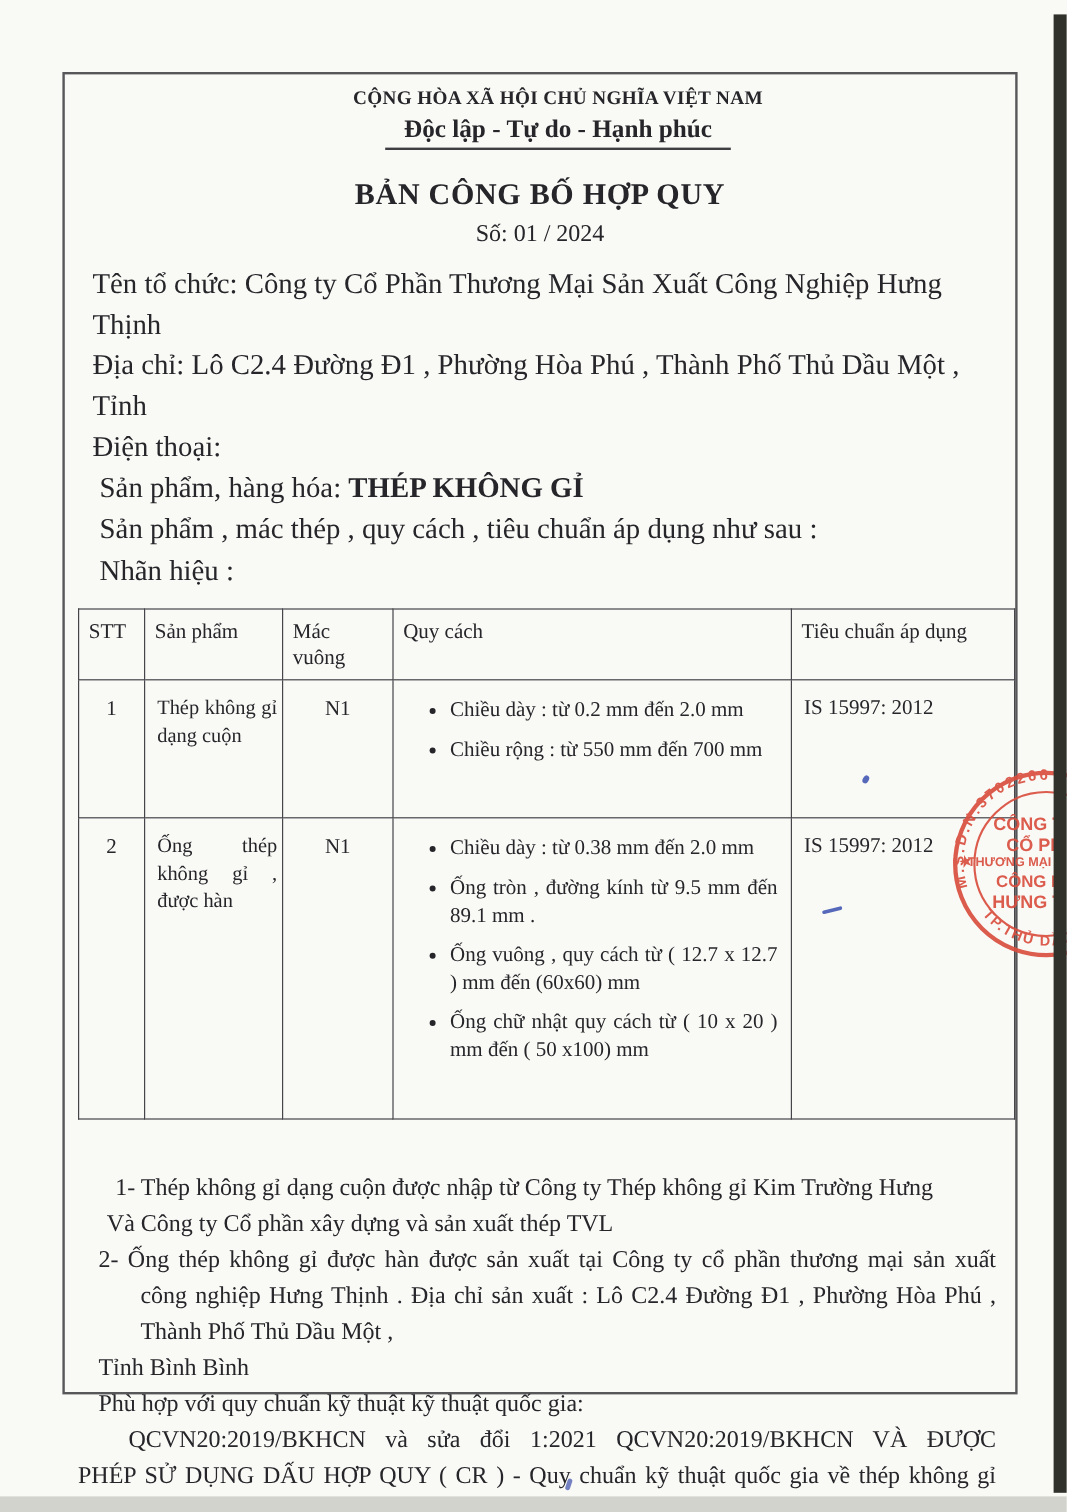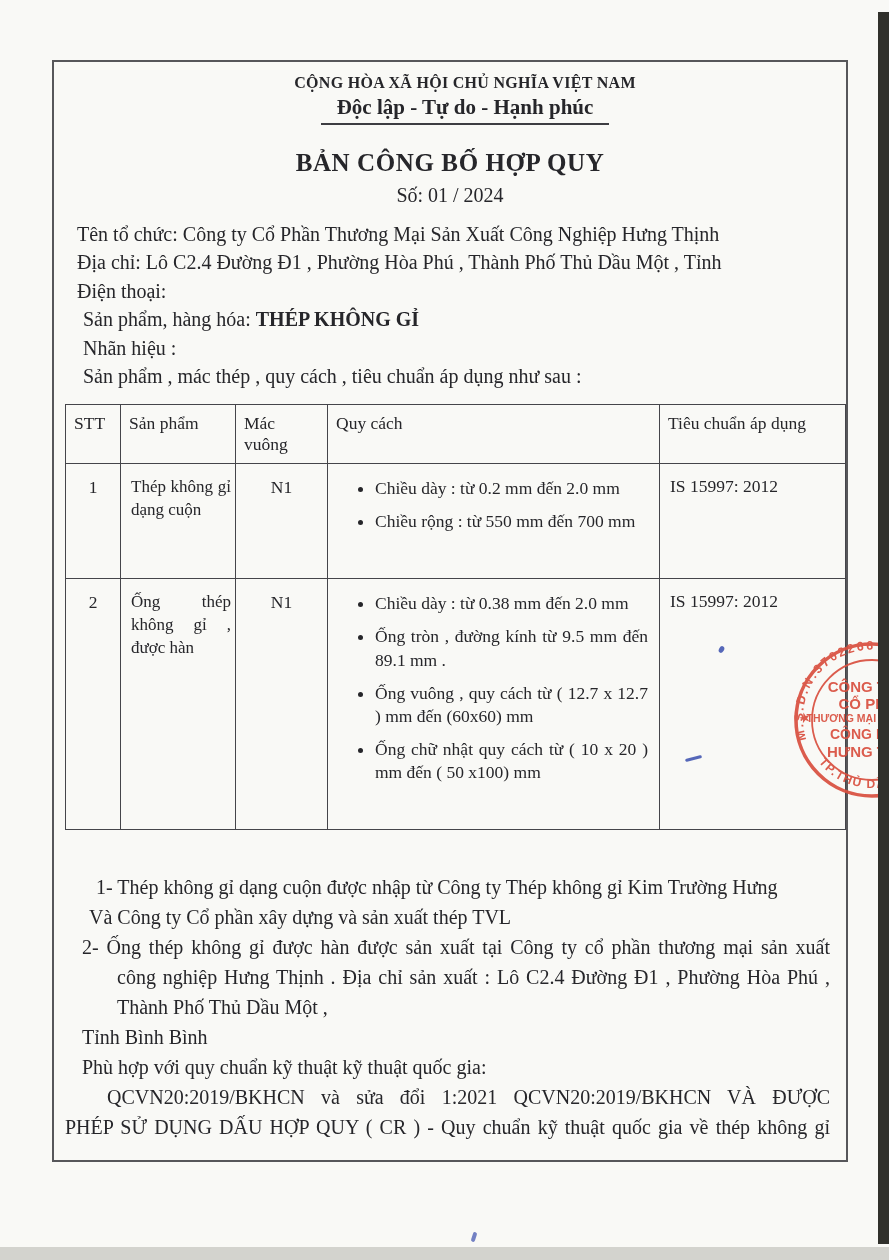--- a/index.html
+++ b/index.html
@@ -21,21 +21,21 @@
     position:absolute;left:52px;top:60px;width:792px;height:1098px;
     border:2px solid #57575a;background:transparent;z-index:2;
   }
   .header{text-align:center;padding-top:12px;}
   .national{font-size:16px;font-weight:bold;letter-spacing:.3px;margin-left:30px;}
   .motto-wrap{margin-left:30px;margin-top:3px;}
   .motto{display:inline-block;font-size:21px;font-weight:bold;padding:0 16px 3px;border-bottom:2px solid #3d3d42;}
   .doc-title{margin-top:24px;font-size:25px;font-weight:bold;letter-spacing:.6px;}
   .doc-number{margin-top:7px;font-size:20px;}
 
-  .info{margin:13px 18px 0 23px;font-size:20px;line-height:1.42;}
+  .info{margin:13px 18px 0 23px;font-size:24px;line-height:1.42;}
   .info .indent1{margin-left:6px;}
   .bold{font-weight:bold;}
 
   table.spec{
     margin:14px 0 0 11px;border-collapse:collapse;width:780px;
     font-size:17.5px;table-layout:fixed;
   }
   table.spec th,table.spec td{border:1.6px solid #45454a;vertical-align:top;font-weight:normal;}
   table.spec th{text-align:left;padding:8px 8px;height:24px;}
   th.c,td.c{text-align:center;}
@@ -74,22 +74,22 @@
     </div>
     <div class="doc-title">BẢN CÔNG BỐ HỢP QUY</div>
     <div class="doc-number">Số: 01 / 2024</div>
   </div>
 
   <div class="info">
     <div>Tên tổ chức: Công ty Cổ Phần Thương Mại Sản Xuất Công Nghiệp Hưng Thịnh</div>
     <div>Địa chỉ: Lô C2.4 Đường Đ1 , Phường Hòa Phú , Thành Phố Thủ Dầu Một , Tỉnh</div>
     <div>Điện thoại:</div>
     <div class="indent1"><span>Sản phẩm, hàng hóa: </span><span class="bold">THÉP KHÔNG GỈ</span></div>
+    <div class="indent1">Sản phẩm , mác thép , quy cách , tiêu chuẩn áp dụng như sau :</div>
     <div class="indent1">Nhãn hiệu :</div>
-    <div class="indent1">Sản phẩm , mác thép , quy cách , tiêu chuẩn áp dụng như sau :</div>
   </div>
 
   <table class="spec">
     <colgroup>
       <col style="width:55px">
         <col style="width:115px">
         <col style="width:92px">
         <col style="width:332px">
         <col style="width:186px">
     </colgroup>

